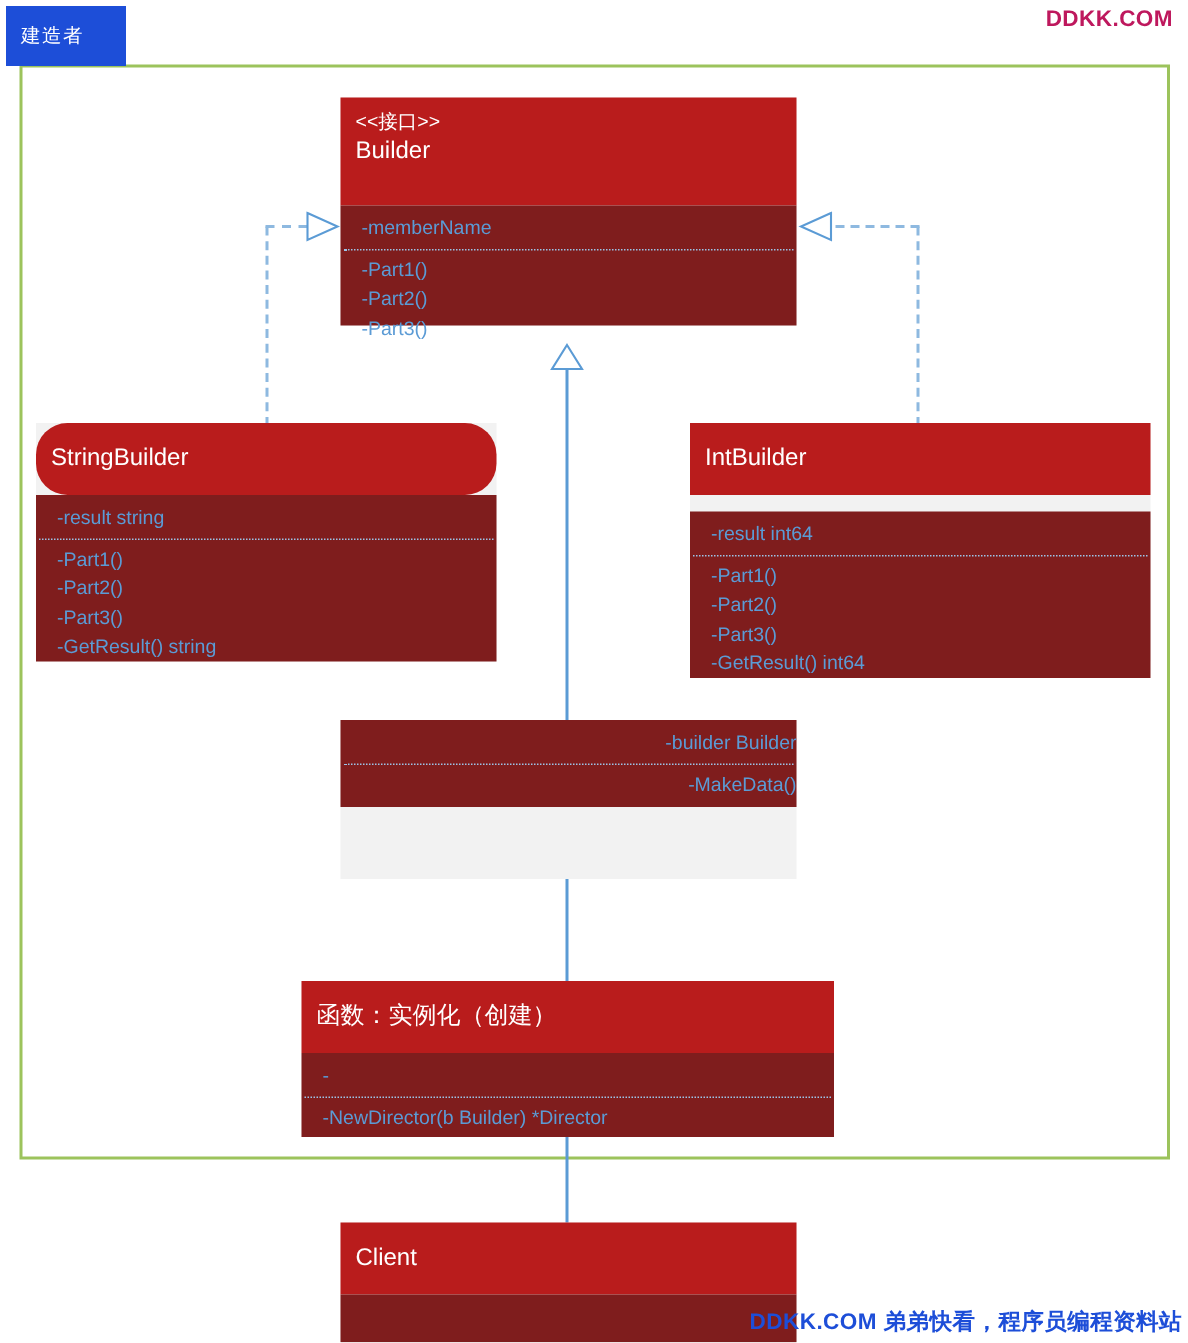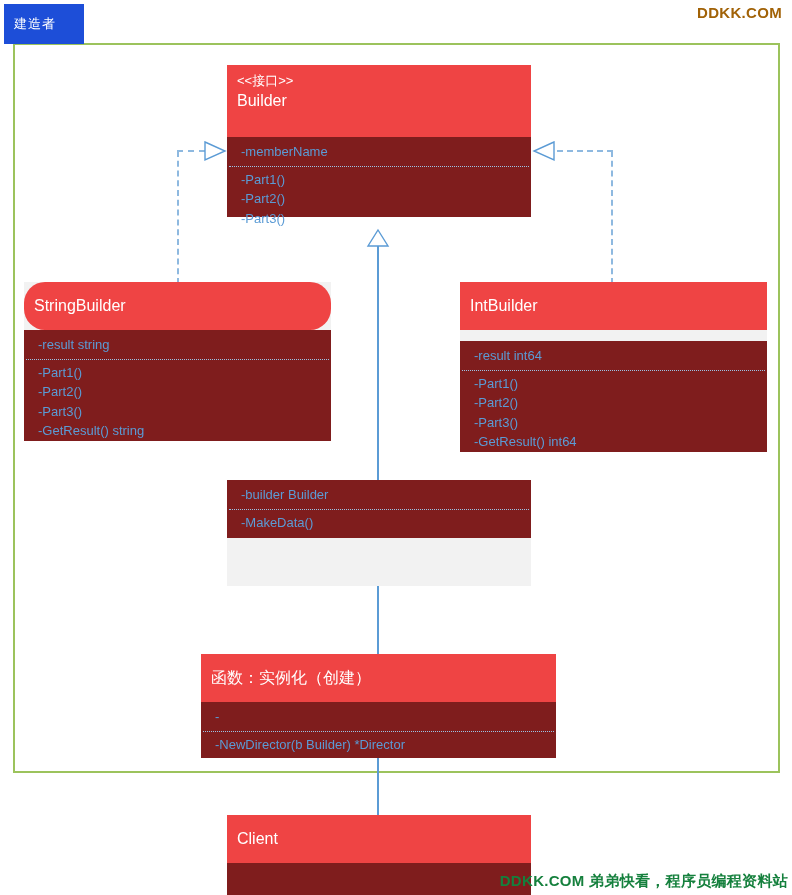--- a/index.html
+++ b/index.html
@@ -42,43 +42,43 @@
     padding-left: 10px;
     box-sizing: border-box;
     letter-spacing: 1px;
   }
 
   
   .watermark-top {
     position: absolute;
     right: 10px;
     top: 4px;
-    color: #a16207;
+    color: #be185d;
     font-size: 15px;
     font-weight: bold;
     letter-spacing: 0.3px;
   }
   .watermark-bottom {
     position: absolute;
     right: 4px;
     bottom: 4px;
-    color: #15803d;
+    color: #1d4ed8;
     font-size: 15px;
     font-weight: bold;
     letter-spacing: 0.3px;
   }
 
   
   .uml-class {
     position: absolute;
     box-sizing: border-box;
     background: #F2F2F2;
   }
   .uml-head {
-    background: #ef4444;
+    background: #b91c1c;
     color: #ffffff;
     box-sizing: border-box;
     padding: 6px 0 6px 10px;
   }
   .uml-head .stereotype {
     font-size: 13px;
     line-height: 19px;
     display: block;
   }
   .uml-head .cls-name {
@@ -213,21 +213,21 @@
       <div class="uml-ops">
         <div class="uml-row">-Part1()</div>
         <div class="uml-row">-Part2()</div>
         <div class="uml-row">-Part3()</div>
         <div class="uml-row">-GetResult() int64</div>
       </div>
     </div>
   </div>
 
   <div class="uml-class" style="left:227px; top:480px; width:304px; height:106px;">
-    <div class="uml-body" style="height:58px;">
+    <div class="uml-body" style="height:58px;text-align:right;">
       <div class="uml-attrs">
         <div class="uml-row">-builder Builder</div>
       </div>
       <div class="sep"></div>
       <div class="uml-ops">
         <div class="uml-row">-MakeData()</div>
       </div>
     </div>
   </div>
 

